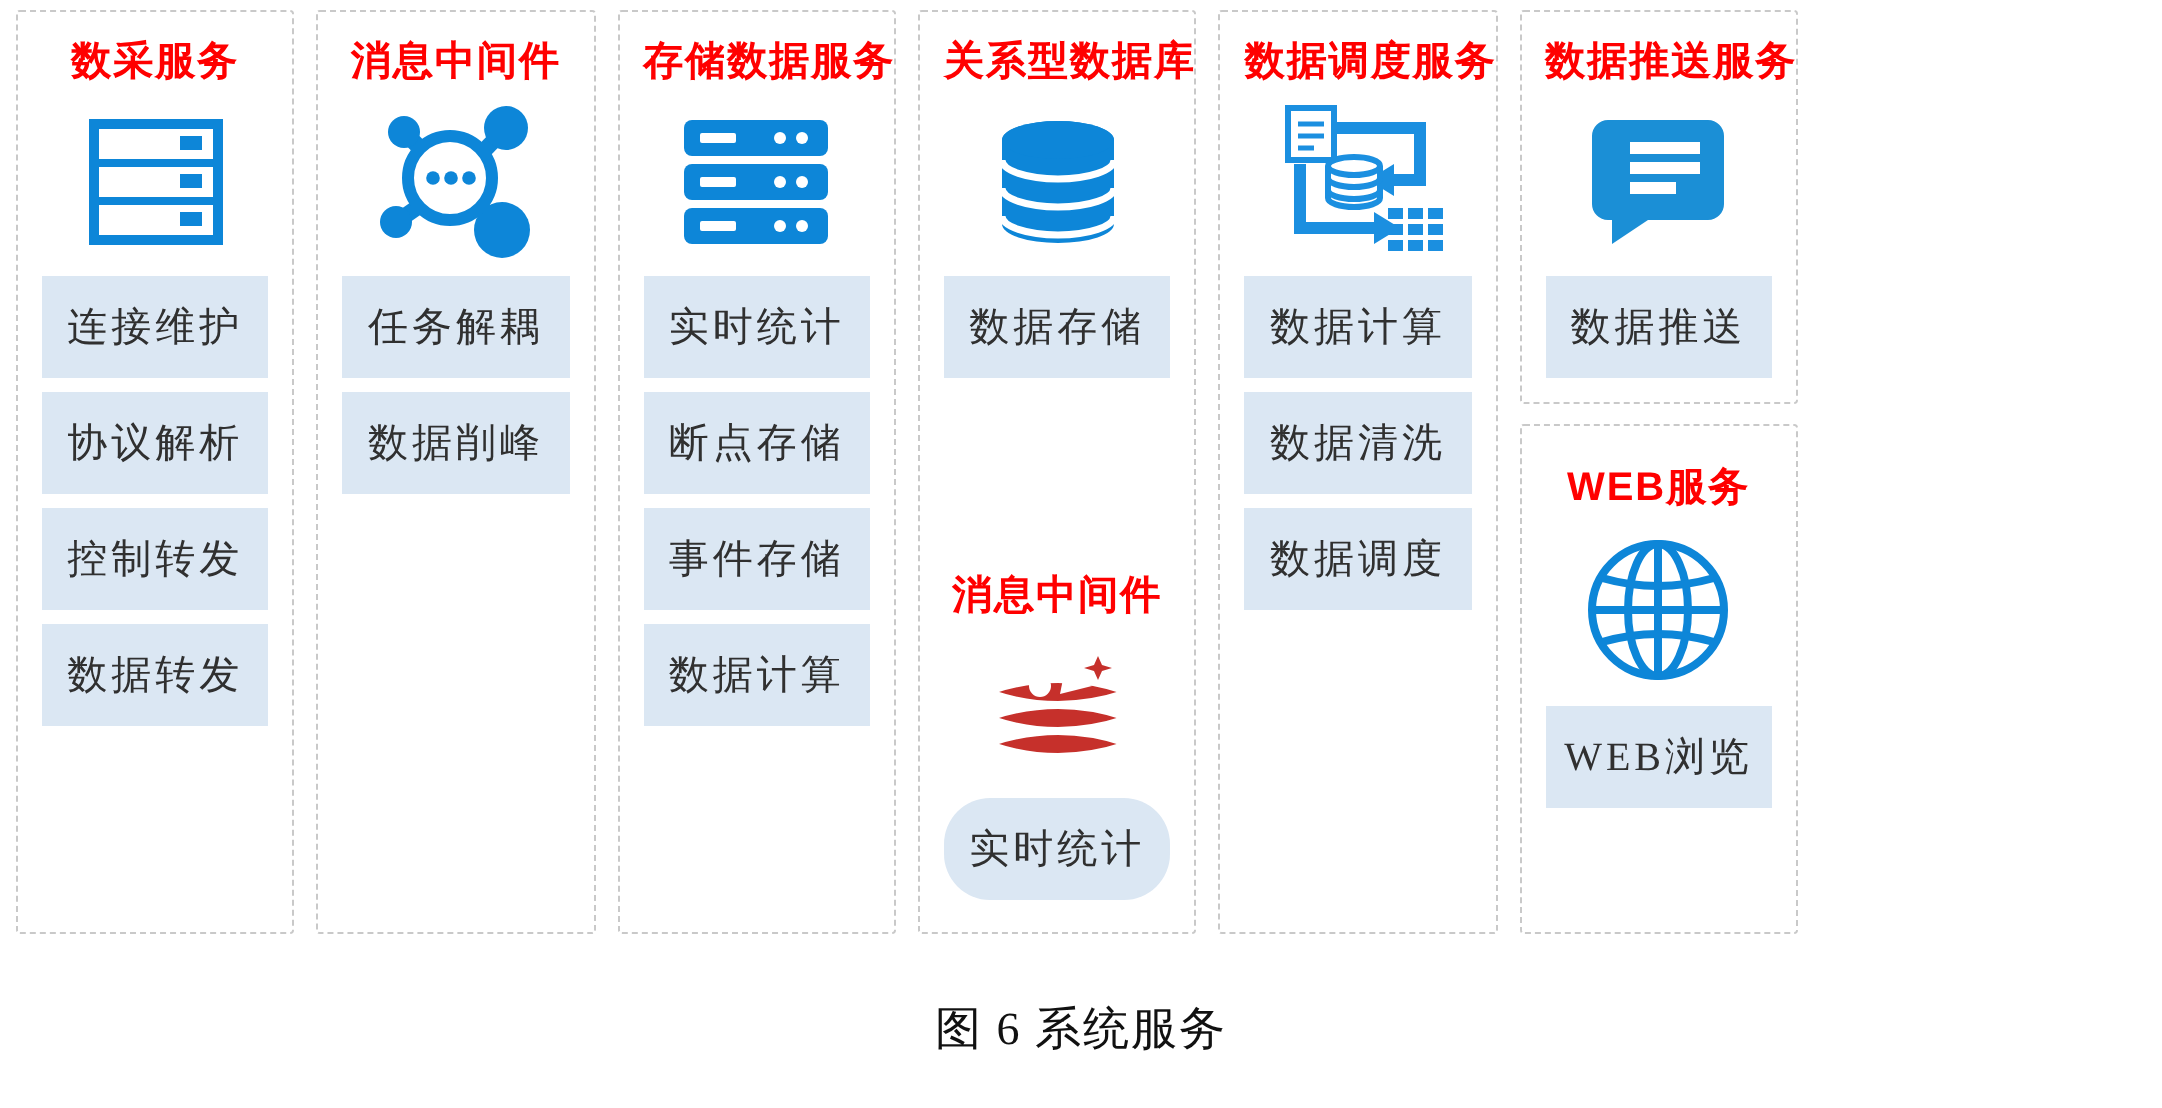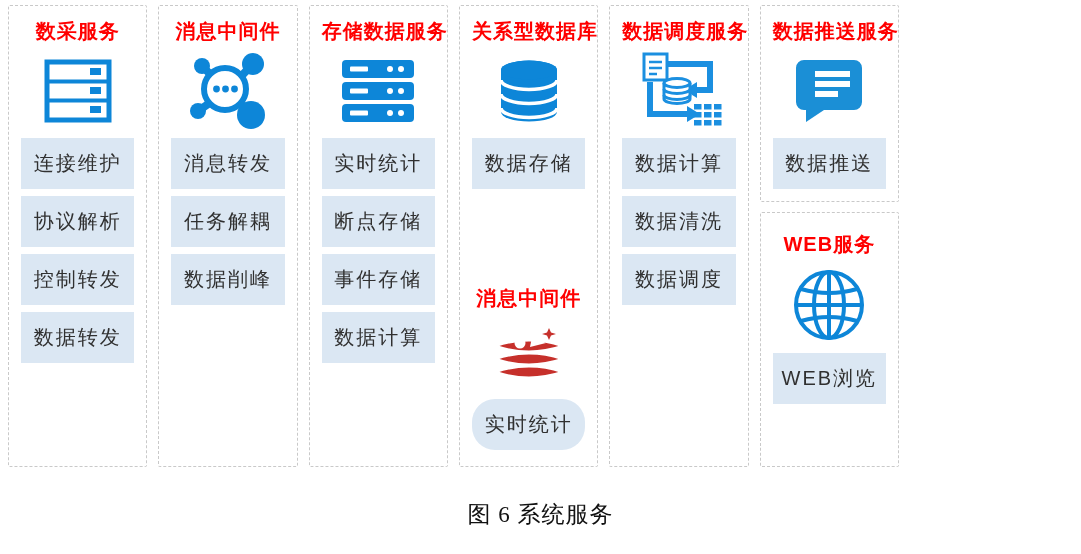--- a/index.html
+++ b/index.html
@@ -9,21 +9,21 @@
   .box{box-sizing:border-box;border:1px dashed #c9c9c9;border-radius:2px;background:#ffffff;
        padding:12px 12px 0;}
   .box-tall{height:462px;}
   .box-push{height:197px;}
   .box-web{height:255px;margin-top:10px;padding-top:18px;}
   .box-title{height:26px;line-height:26px;text-align:center;color:#ff0000;font-weight:bold;
              font-size:20px;letter-spacing:1px;white-space:nowrap;}
   .icon-wrap{height:94px;display:flex;align-items:center;justify-content:center;}
   .icon-wrap-sm{height:60px;display:flex;align-items:center;justify-content:center;margin-top:16px;}
   .item{height:51px;margin-bottom:7px;background:#dbe7f3;display:flex;align-items:center;
-        justify-content:center;font-size:20px;color:#303030;letter-spacing:2px;white-space:nowrap;}
+        justify-content:center;font-size:20px;color:#303030;letter-spacing:2px;white-space:nowrap;font-family:Liberation Serif, serif;}
   .sub-title{margin-top:96px;}
   .sub-item{margin-top:12px;border-radius:23px;}
   .caption{margin-top:32px;text-align:center;font-family:"Liberation Serif",serif;
            font-size:23px;color:#111111;letter-spacing:1px;}
 </style>
 </head>
 <body>
 
 <div class="diagram">
 
@@ -61,21 +61,20 @@
           <circle cx="15" cy="15" r="8" fill="#0d86d8"></circle>
           <circle cx="66" cy="13" r="11" fill="#0d86d8"></circle>
           <circle cx="11" cy="60" r="8" fill="#0d86d8"></circle>
           <circle cx="64" cy="64" r="14" fill="#0d86d8"></circle>
           <circle cx="38" cy="38" r="21" fill="#ffffff" stroke="#0d86d8" stroke-width="6"></circle>
           <circle cx="29.5" cy="38" r="3.4" fill="#0d86d8"></circle>
           <circle cx="38.5" cy="38" r="3.4" fill="#0d86d8"></circle>
           <circle cx="47.5" cy="38" r="3.4" fill="#0d86d8"></circle>
         </svg>
       </div>
-      <div class="item">消息转发</div>
       <div class="item">任务解耦</div>
       <div class="item">数据削峰</div>
     </div>
   </div>
 
   <div class="col">
     <div class="box box-tall">
       <div class="box-title">存储数据服务</div>
       <div class="icon-wrap">
         <svg width="74" height="64" viewBox="0 0 74 64">

